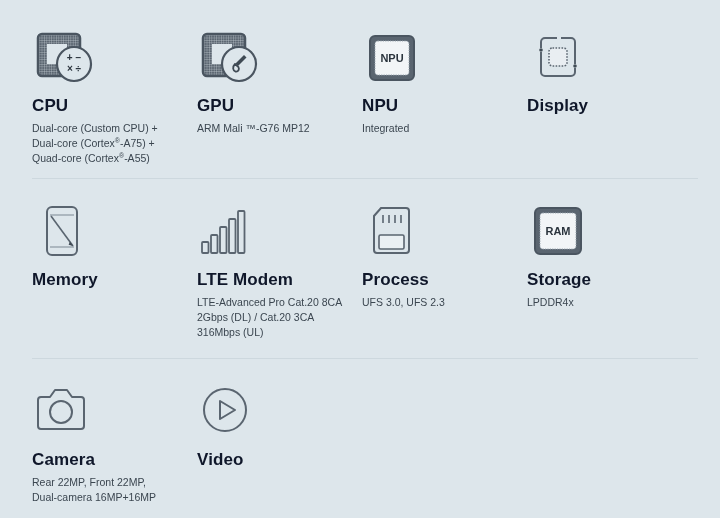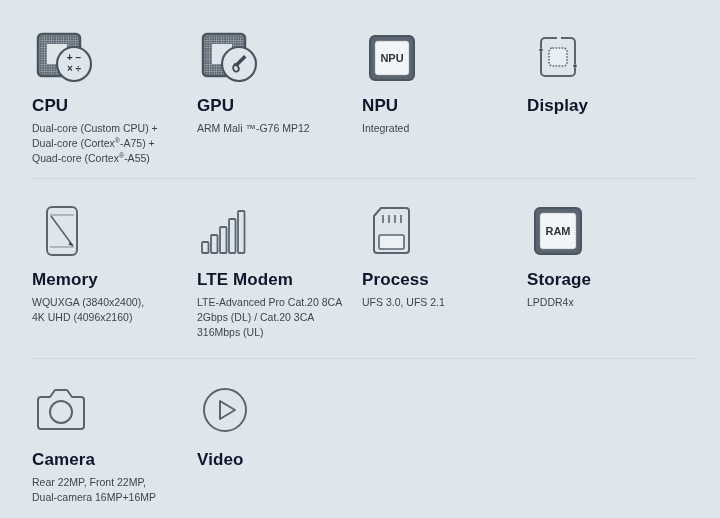--- a/index.html
+++ b/index.html
@@ -152,21 +152,20 @@
       <div class="icon-box">
         <svg width="72" height="58" viewBox="0 0 72 58">
           <rect x="15" y="5" width="30" height="48" rx="5" fill="none" stroke="#5a6570" stroke-width="2"></rect>
           <line x1="18" y1="13" x2="42" y2="13" stroke="#8c98a2" stroke-width="1.2"></line>
           <line x1="18" y1="45" x2="42" y2="45" stroke="#8c98a2" stroke-width="1.2"></line>
           <line x1="19" y1="14" x2="41" y2="44" stroke="#5a6570" stroke-width="1.6"></line>
           <path d="M41 44 l-4.4 -1.2 l1.4 -3.2 z" fill="#3f4a54"></path>
         </svg>
       </div>
       <div class="spec-title">Memory</div>
-      <div class="spec-desc">WQUXGA (3840x2400),<br>4K UHD (4096x2160)</div>
     </div>
 
     <div class="spec-item">
       <div class="icon-box">
         <svg width="72" height="58" viewBox="0 0 72 58">
           <rect x="5" y="40" width="6.5" height="11" rx="1" fill="none" stroke="#5a6570" stroke-width="1.8"></rect>
           <rect x="14" y="33" width="6.5" height="18" rx="1" fill="none" stroke="#5a6570" stroke-width="1.8"></rect>
           <rect x="23" y="25" width="6.5" height="26" rx="1" fill="none" stroke="#5a6570" stroke-width="1.8"></rect>
           <rect x="32" y="17" width="6.5" height="34" rx="1" fill="none" stroke="#5a6570" stroke-width="1.8"></rect>
           <rect x="41" y="9" width="6.5" height="42" rx="1" fill="none" stroke="#5a6570" stroke-width="1.8"></rect>
@@ -181,21 +180,21 @@
         <svg width="72" height="58" viewBox="0 0 72 58">
           <path d="M19 6 H44 A3 3 0 0 1 47 9 V48 A3 3 0 0 1 44 51 H15 A3 3 0 0 1 12 48 V14 Z" fill="none" stroke="#5a6570" stroke-width="2"></path>
           <line x1="21" y1="13" x2="21" y2="21" stroke="#5a6570" stroke-width="1.6"></line>
           <line x1="27" y1="13" x2="27" y2="21" stroke="#5a6570" stroke-width="1.6"></line>
           <line x1="33" y1="13" x2="33" y2="21" stroke="#5a6570" stroke-width="1.6"></line>
           <line x1="39" y1="13" x2="39" y2="21" stroke="#5a6570" stroke-width="1.6"></line>
           <rect x="17" y="33" width="25" height="14" rx="1.5" fill="#eaf0f3" stroke="#5a6570" stroke-width="1.6"></rect>
         </svg>
       </div>
       <div class="spec-title">Process</div>
-      <div class="spec-desc">UFS 3.0, UFS 2.1</div>
+      <div class="spec-desc">UFS 3.0, UFS 2.3</div>
     </div>
 
     <div class="spec-item">
       <div class="icon-box">
         <svg width="72" height="58" viewBox="0 0 72 58">
           <rect x="8" y="6" width="46" height="46" rx="5" fill="#5a6570" stroke="#4a5560" stroke-width="2"></rect>
           <rect x="13" y="11" width="36" height="36" rx="3" fill="#f2f5f7" stroke="#9aa6b0" stroke-width="1" stroke-dasharray="1.2 1.2"></rect>
           <text id="ram-text" x="31" y="33" font-family="'Liberation Sans',sans-serif" font-size="11" font-weight="bold" fill="#2b343d" text-anchor="middle">RAM</text>
         </svg>
       </div>

